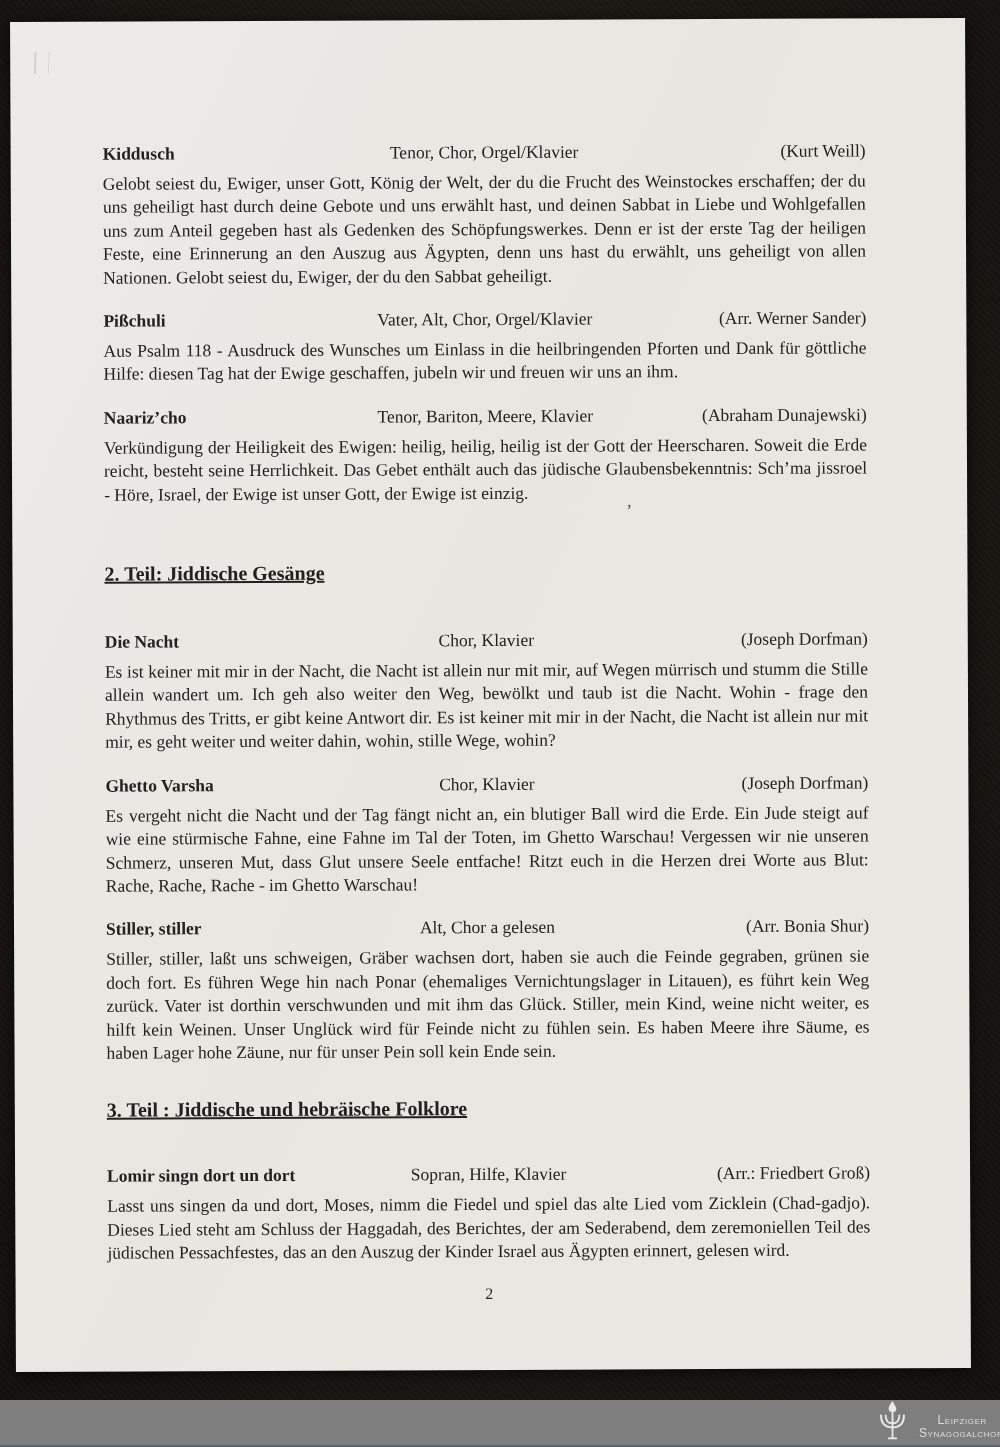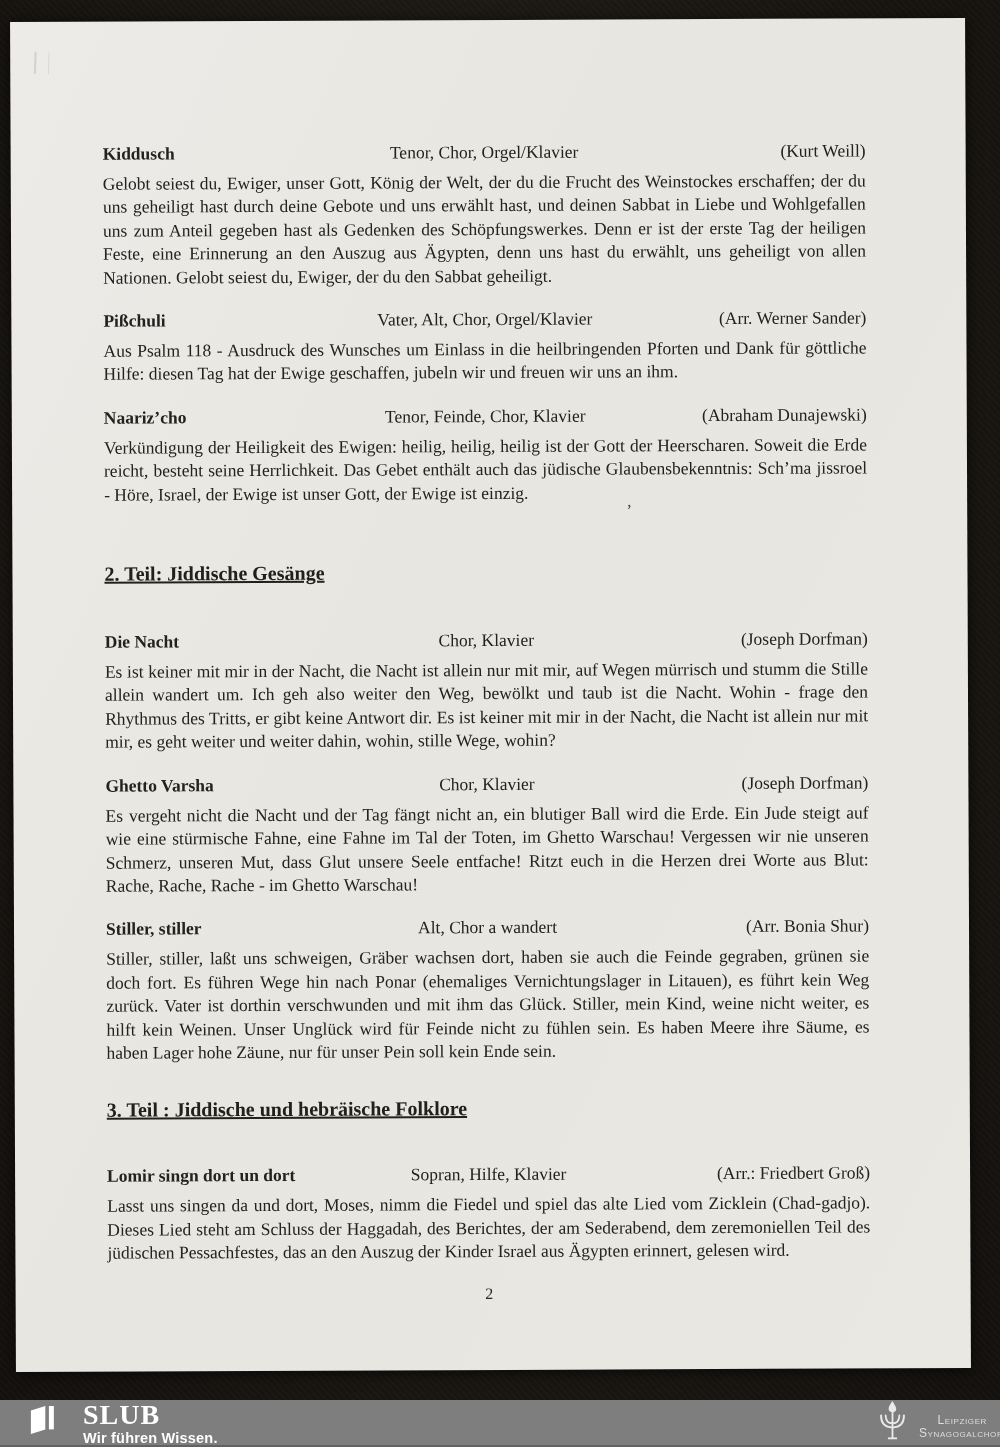--- a/index.html
+++ b/index.html
@@ -169,21 +169,21 @@
           <span class="song-title">Pißchuli</span>
           <span class="song-forces">Vater, Alt, Chor, Orgel/Klavier</span>
           <span class="song-composer">(Arr. Werner Sander)</span>
         </div>
         <p class="song-note">Aus Psalm 118 - Ausdruck des Wunsches um Einlass in die heilbringenden Pforten und Dank für göttliche Hilfe: diesen Tag hat der Ewige geschaffen, jubeln wir und freuen wir uns an ihm.</p>
       </div>
 
       <div class="song">
         <div class="song-header">
           <span class="song-title">Naariz’cho</span>
-          <span class="song-forces">Tenor, Feinde, Chor, Klavier</span>
+          <span class="song-forces">Tenor, Bariton, Meere, Klavier</span>
           <span class="song-composer">(Abraham Dunajewski)</span>
         </div>
         <p class="song-note">Verkündigung der Heiligkeit des Ewigen: heilig, heilig, heilig ist der Gott der Heerscharen. Soweit die Erde reicht, besteht seine Herrlichkeit. Das Gebet enthält auch das jüdische Glaubensbekenntnis: Sch’ma jissroel - Höre, Israel, der Ewige ist unser Gott, der Ewige ist einzig.</p>
       </div>
 
       <h2 class="part-heading first">2. Teil: Jiddische Gesänge</h2>
 
       <div class="song">
         <div class="song-header">
           <span class="song-title">Die Nacht</span>
@@ -198,21 +198,21 @@
           <span class="song-title">Ghetto Varsha</span>
           <span class="song-forces">Chor, Klavier</span>
           <span class="song-composer">(Joseph Dorfman)</span>
         </div>
         <p class="song-note">Es vergeht nicht die Nacht und der Tag fängt nicht an, ein blutiger Ball wird die Erde. Ein Jude steigt auf wie eine stürmische Fahne, eine Fahne im Tal der Toten, im Ghetto Warschau! Vergessen wir nie unseren Schmerz, unseren Mut, dass Glut unsere Seele entfache! Ritzt euch in die Herzen drei Worte aus Blut: Rache, Rache, Rache - im Ghetto Warschau!</p>
       </div>
 
       <div class="song">
         <div class="song-header">
           <span class="song-title">Stiller, stiller</span>
-          <span class="song-forces">Alt, Chor a wandert</span>
+          <span class="song-forces">Alt, Chor a gelesen</span>
           <span class="song-composer">(Arr. Bonia Shur)</span>
         </div>
         <p class="song-note">Stiller, stiller, laßt uns schweigen, Gräber wachsen dort, haben sie auch die Feinde gegraben, grünen sie doch fort. Es führen Wege hin nach Ponar (ehemaliges Vernichtungslager in Litauen), es führt kein Weg zurück. Vater ist dorthin verschwunden und mit ihm das Glück. Stiller, mein Kind, weine nicht weiter, es hilft kein Weinen. Unser Unglück wird für Feinde nicht zu fühlen sein. Es haben Meere ihre Säume, es haben Lager hohe Zäune, nur für unser Pein soll kein Ende sein.</p>
       </div>
 
       <h2 class="part-heading second">3. Teil : Jiddische und hebräische Folklore</h2>
 
       <div class="song">
         <div class="song-header">
           <span class="song-title">Lomir singn dort un dort</span>
@@ -222,32 +222,20 @@
         <p class="song-note">Lasst uns singen da und dort, Moses, nimm die Fiedel und spiel das alte Lied vom Zicklein (Chad-gadjo). Dieses Lied steht am Schluss der Haggadah, des Berichtes, der am Sederabend, dem zeremoniellen Teil des jüdischen Pessachfestes, das an den Auszug der Kinder Israel aus Ägypten erinnert, gelesen wird.</p>
       </div>
 
       <div class="page-number">2</div>
 
     </div>
   </div>
 
   <div class="watermark-bar">
 
-    <div class="slub">
-      <span>
-        <svg width="27" height="31" viewBox="0 0 30 34">
-          <polygon points="1,7 17,2 17,28 1,33" fill="#ffffff"></polygon>
-          <rect x="21" y="2" width="5.5" height="26" fill="#ffffff"></rect>
-        </svg>
-      </span>
-      <div>
-        <div class="slub-name">SLUB</div>
-        <div class="slub-tagline">Wir führen Wissen.</div>
-      </div>
-    </div>
 
     <div class="choir">
       <span>
         <svg width="33" height="42" viewBox="0 0 36 46">
           <path d="M18 1 C14.5 6 13 8.5 14.2 11.5 C15.2 14 20.8 14 21.8 11.5 C23 8.5 21 6.5 18 1 Z" fill="#e9e9e9"></path>
           <rect x="17" y="13" width="2" height="29" fill="#e9e9e9"></rect>
           <path d="M18 30 C9 30 5.5 25 5.5 17" stroke="#e9e9e9" stroke-width="2.2" fill="none" stroke-linecap="round"></path>
           <path d="M18 30 C27 30 30.5 25 30.5 17" stroke="#e9e9e9" stroke-width="2.2" fill="none" stroke-linecap="round"></path>
           <path d="M18 25.5 C12.5 25.5 10.5 22 10.5 17" stroke="#e9e9e9" stroke-width="2" fill="none" stroke-linecap="round"></path>
           <path d="M18 25.5 C23.5 25.5 25.5 22 25.5 17" stroke="#e9e9e9" stroke-width="2" fill="none" stroke-linecap="round"></path>

